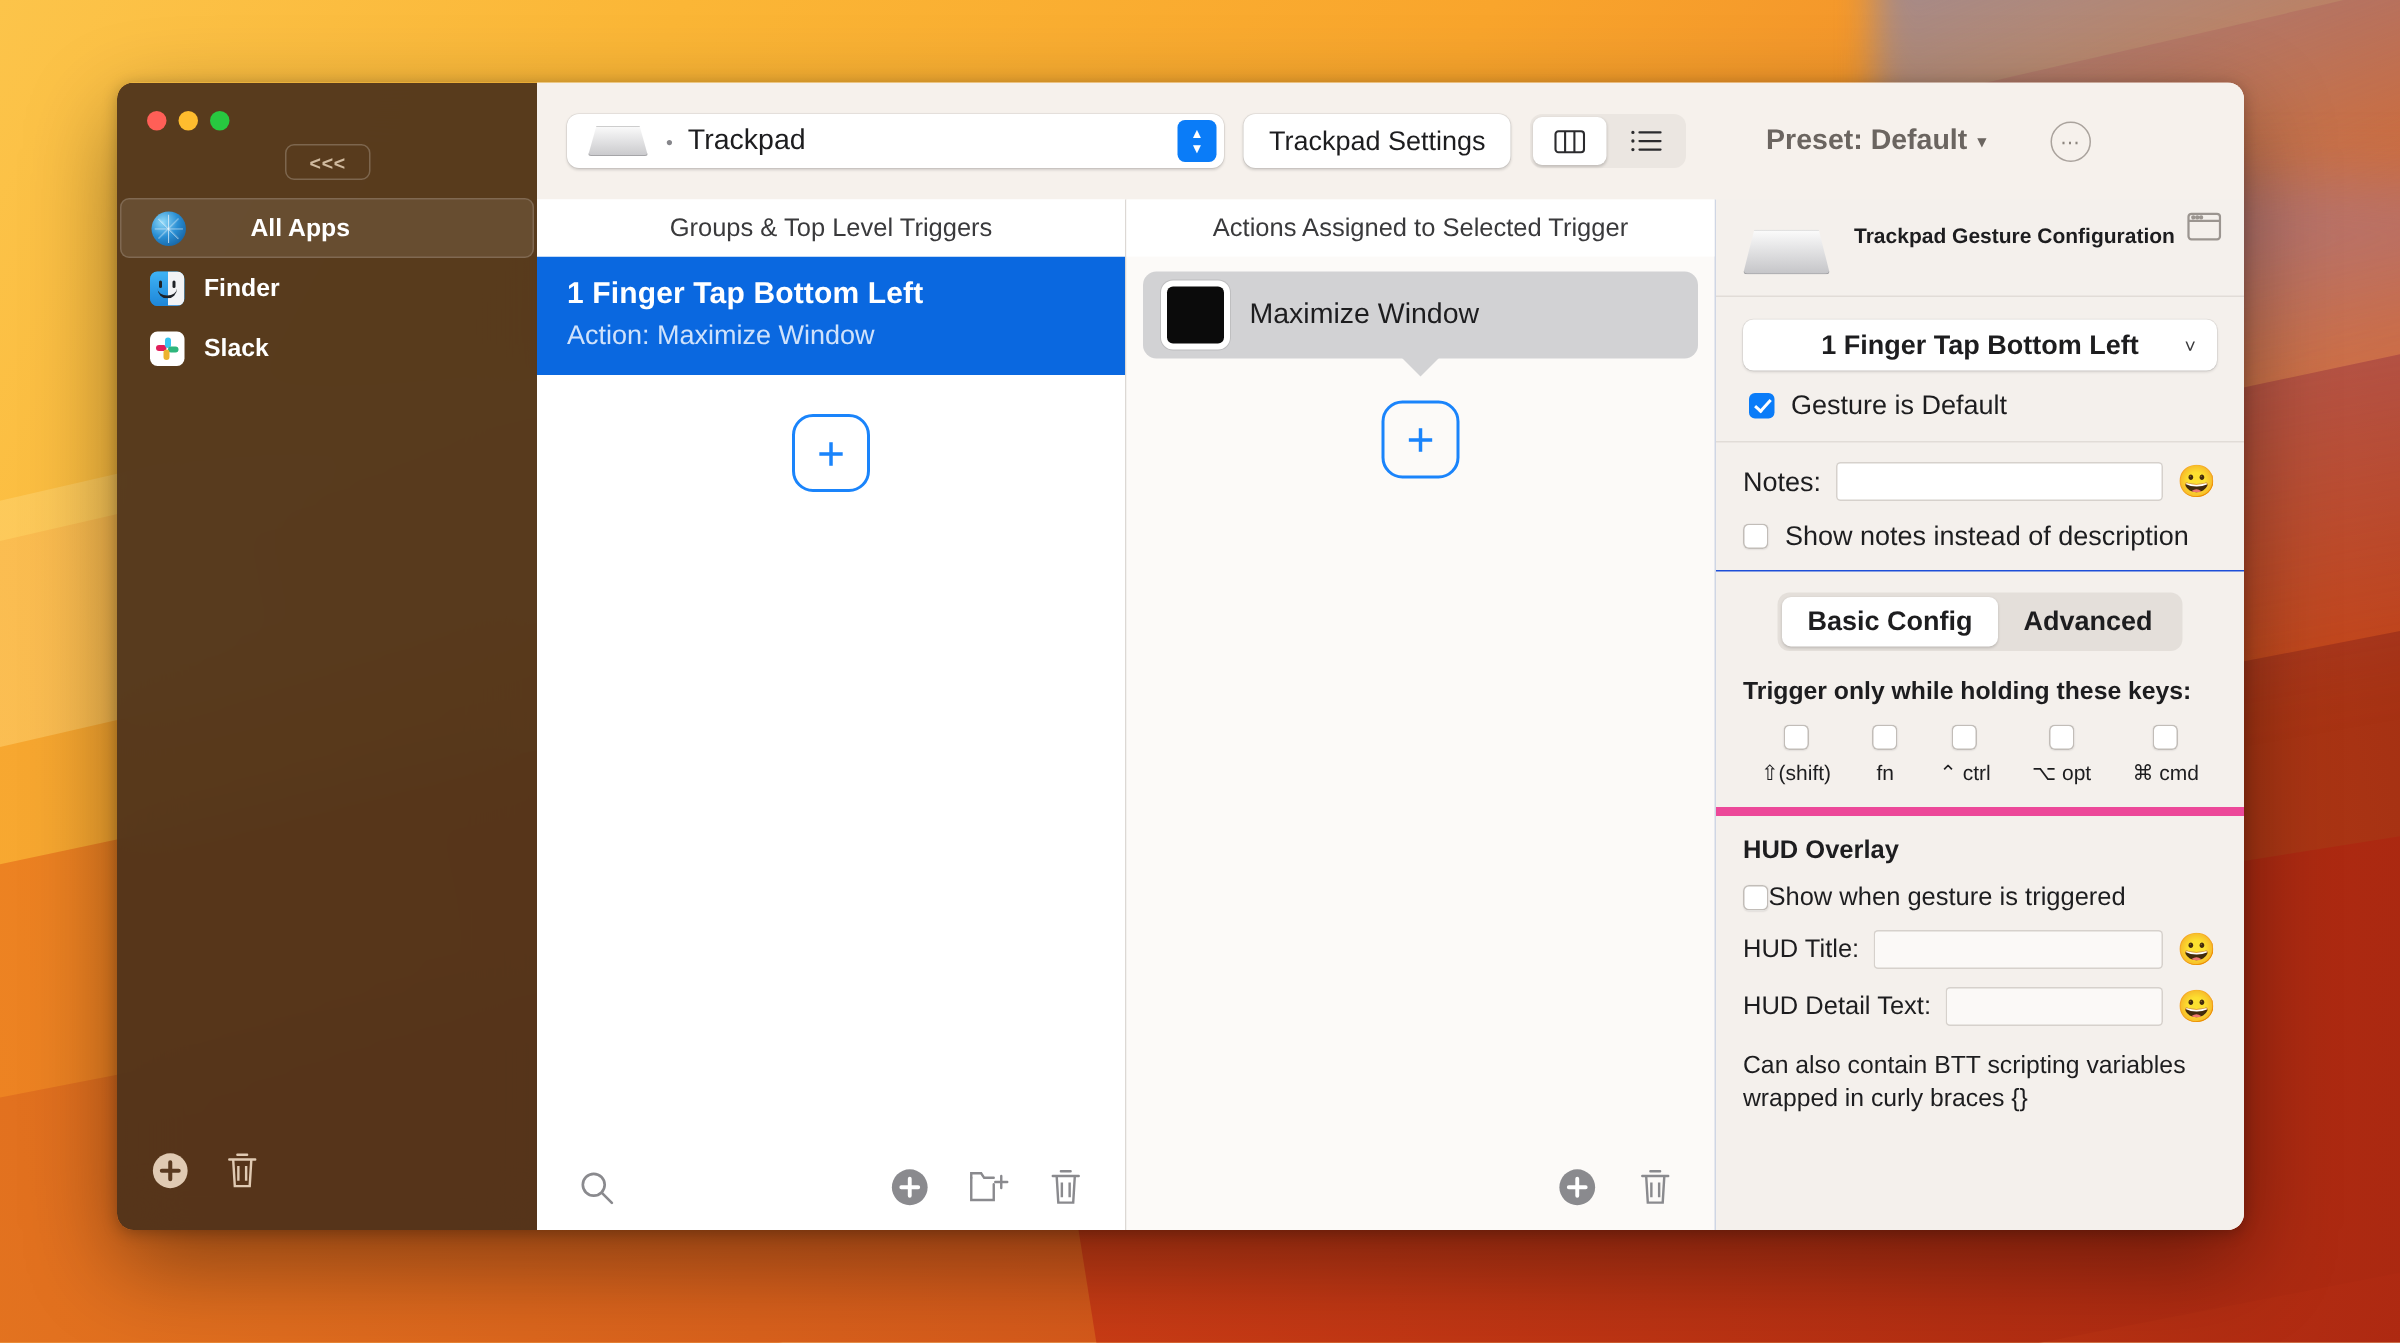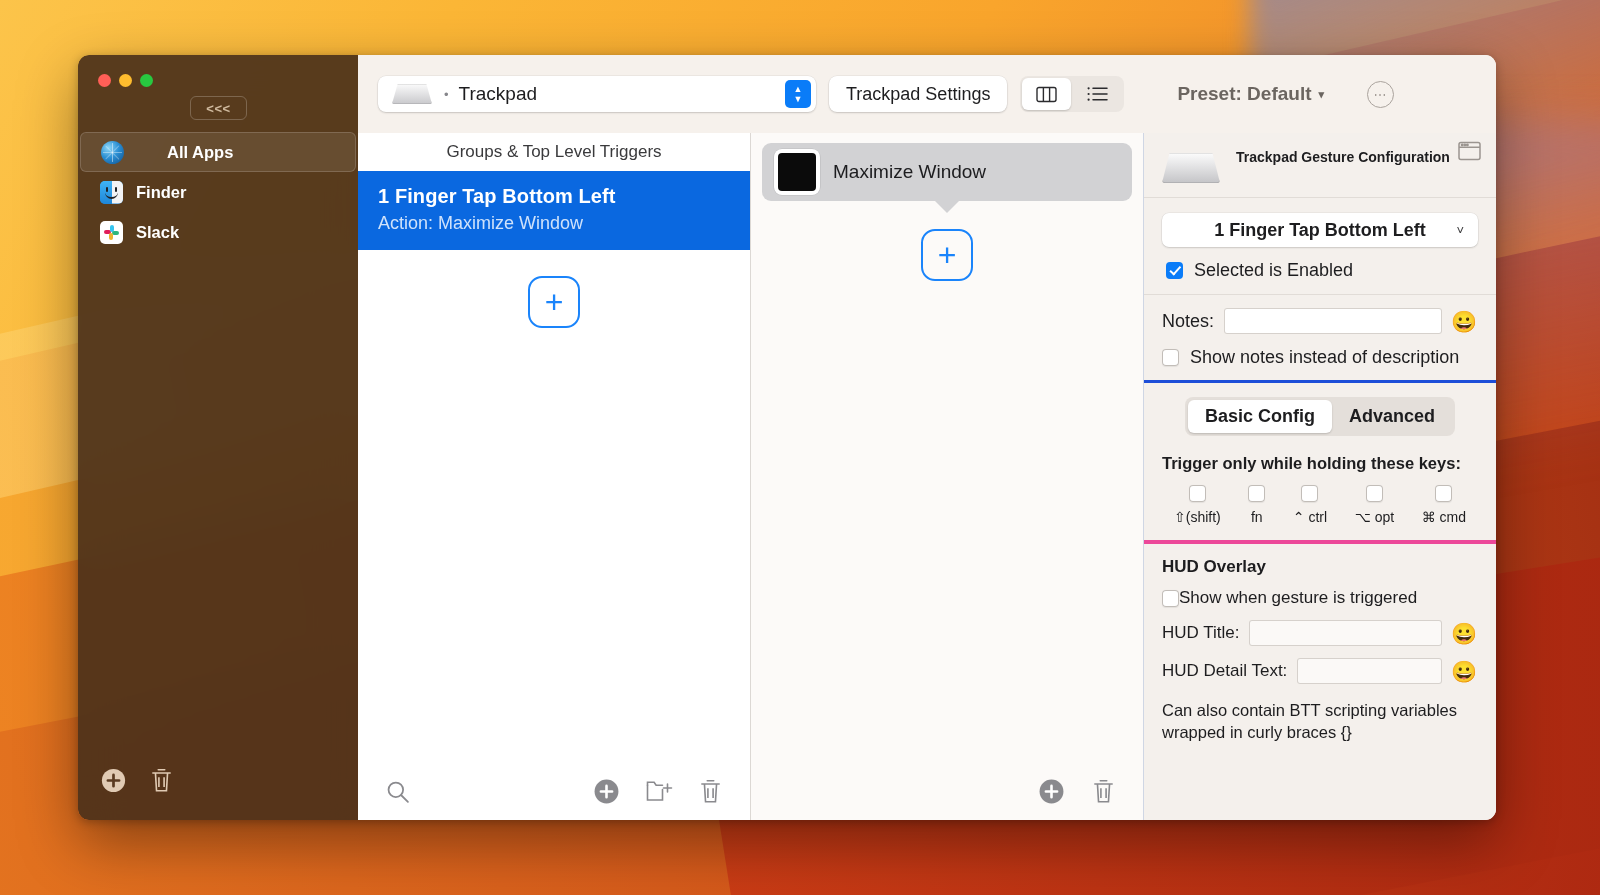--- a/index.html
+++ b/index.html
@@ -285,32 +285,32 @@
   .chk.on::after {
     content: ""; width: 4px; height: 9px; border: solid #fff;
     border-width: 0 2px 2px 0; transform: rotate(42deg) translate(-.5px,-1px);
   }
 
   .row { display: flex; align-items: center; }
   #gesture-enabled-row { gap: 11px; padding: 13px 18px 13px 22px;
                          border-bottom: 1px solid #e1dcd7; }
   #gesture-enabled-row .lbl { font-size: 18px; color: #1d1d1f; }
 
-  #notes-block { padding: 13px 18px 12px 18px; border-bottom: 3px solid #1d4ed8; }
+  #notes-block { padding: 13px 18px 12px 18px; border-bottom: 1px solid #1d4ed8; }
   #notes-row { gap: 10px; }
   #notes-row .lbl { font-size: 18px; color: #1d1d1f; }
   .txt-field {
     flex: 1; height: 26px; background: #fff; border-radius: 3px;
     box-shadow: inset 0 0 0 1px #d6d1cc; min-width: 0;
   }
   .emoji-btn { font-size: 21px; flex: 0 0 auto; line-height: 1; }
   #show-notes-row { gap: 11px; margin-top: 13px; }
   #show-notes-row .lbl { font-size: 18px; color: #1d1d1f; }
 
-  #config-section { padding: 14px 18px 0; border-bottom: 4px solid #ec4899;
+  #config-section { padding: 14px 18px 0; border-bottom: 6px solid #ec4899;
                     padding-bottom: 15px; }
   #config-tabs {
     display: flex; background: #e4dfda; border-radius: 8px; padding: 3px;
     margin: 0 auto; width: fit-content;
   }
   .ctab {
     padding: 6px 17px; border-radius: 6px; font-size: 18px; font-weight: 700;
     color: #1d1d1f;
   }
   .ctab.on { background: #fff; box-shadow: 0 1px 2px rgba(0,0,0,.18); }
@@ -482,20 +482,21 @@
           <span class="f-icon">
             <svg width="25" height="27" viewBox="0 0 22 25" fill="none" stroke="#8a8a8e" stroke-width="1.5">
               <path d="M8 2.6h6M3 5.6h16M5.4 5.6l1 16.4h9.2l1-16.4" stroke-linecap="round"></path>
               <path d="M8.6 9.6v9M13.4 9.6v9"></path>
             </svg>
           </span>
         </div>
       </div>
 
       <div class="pane" id="pane-actions">
+        <div class="pane-header">Actions Assigned to Selected Trigger</div>
         <div class="pane-body">
           <div id="action-card">
             <span class="swatch"></span>
             <span class="a-label">Maximize Window</span>
             <span class="down-notch"></span>
           </div>
           <div id="actions-add-wrap">
             <div class="add-big">
               <span>+</span>
             </div>
@@ -534,21 +535,21 @@
         </div>
 
         <div id="insp-trigger-select">
           <span>1 Finger Tap Bottom Left</span>
           <span class="chev">˅</span>
         </div>
 
 
         <div class="row" id="gesture-enabled-row">
           <span class="chk on"></span>
-          <span class="lbl">Selected is Enabled</span>
+          <span class="lbl">Gesture is Default</span>
         </div>
 
         <div id="notes-block">
           <div class="row" id="notes-row">
             <span class="lbl">Notes:</span>
             <span class="txt-field"></span>
             <span class="emoji-btn">😀</span>
           </div>
           <div class="row" id="show-notes-row">
             <span class="chk"></span>

